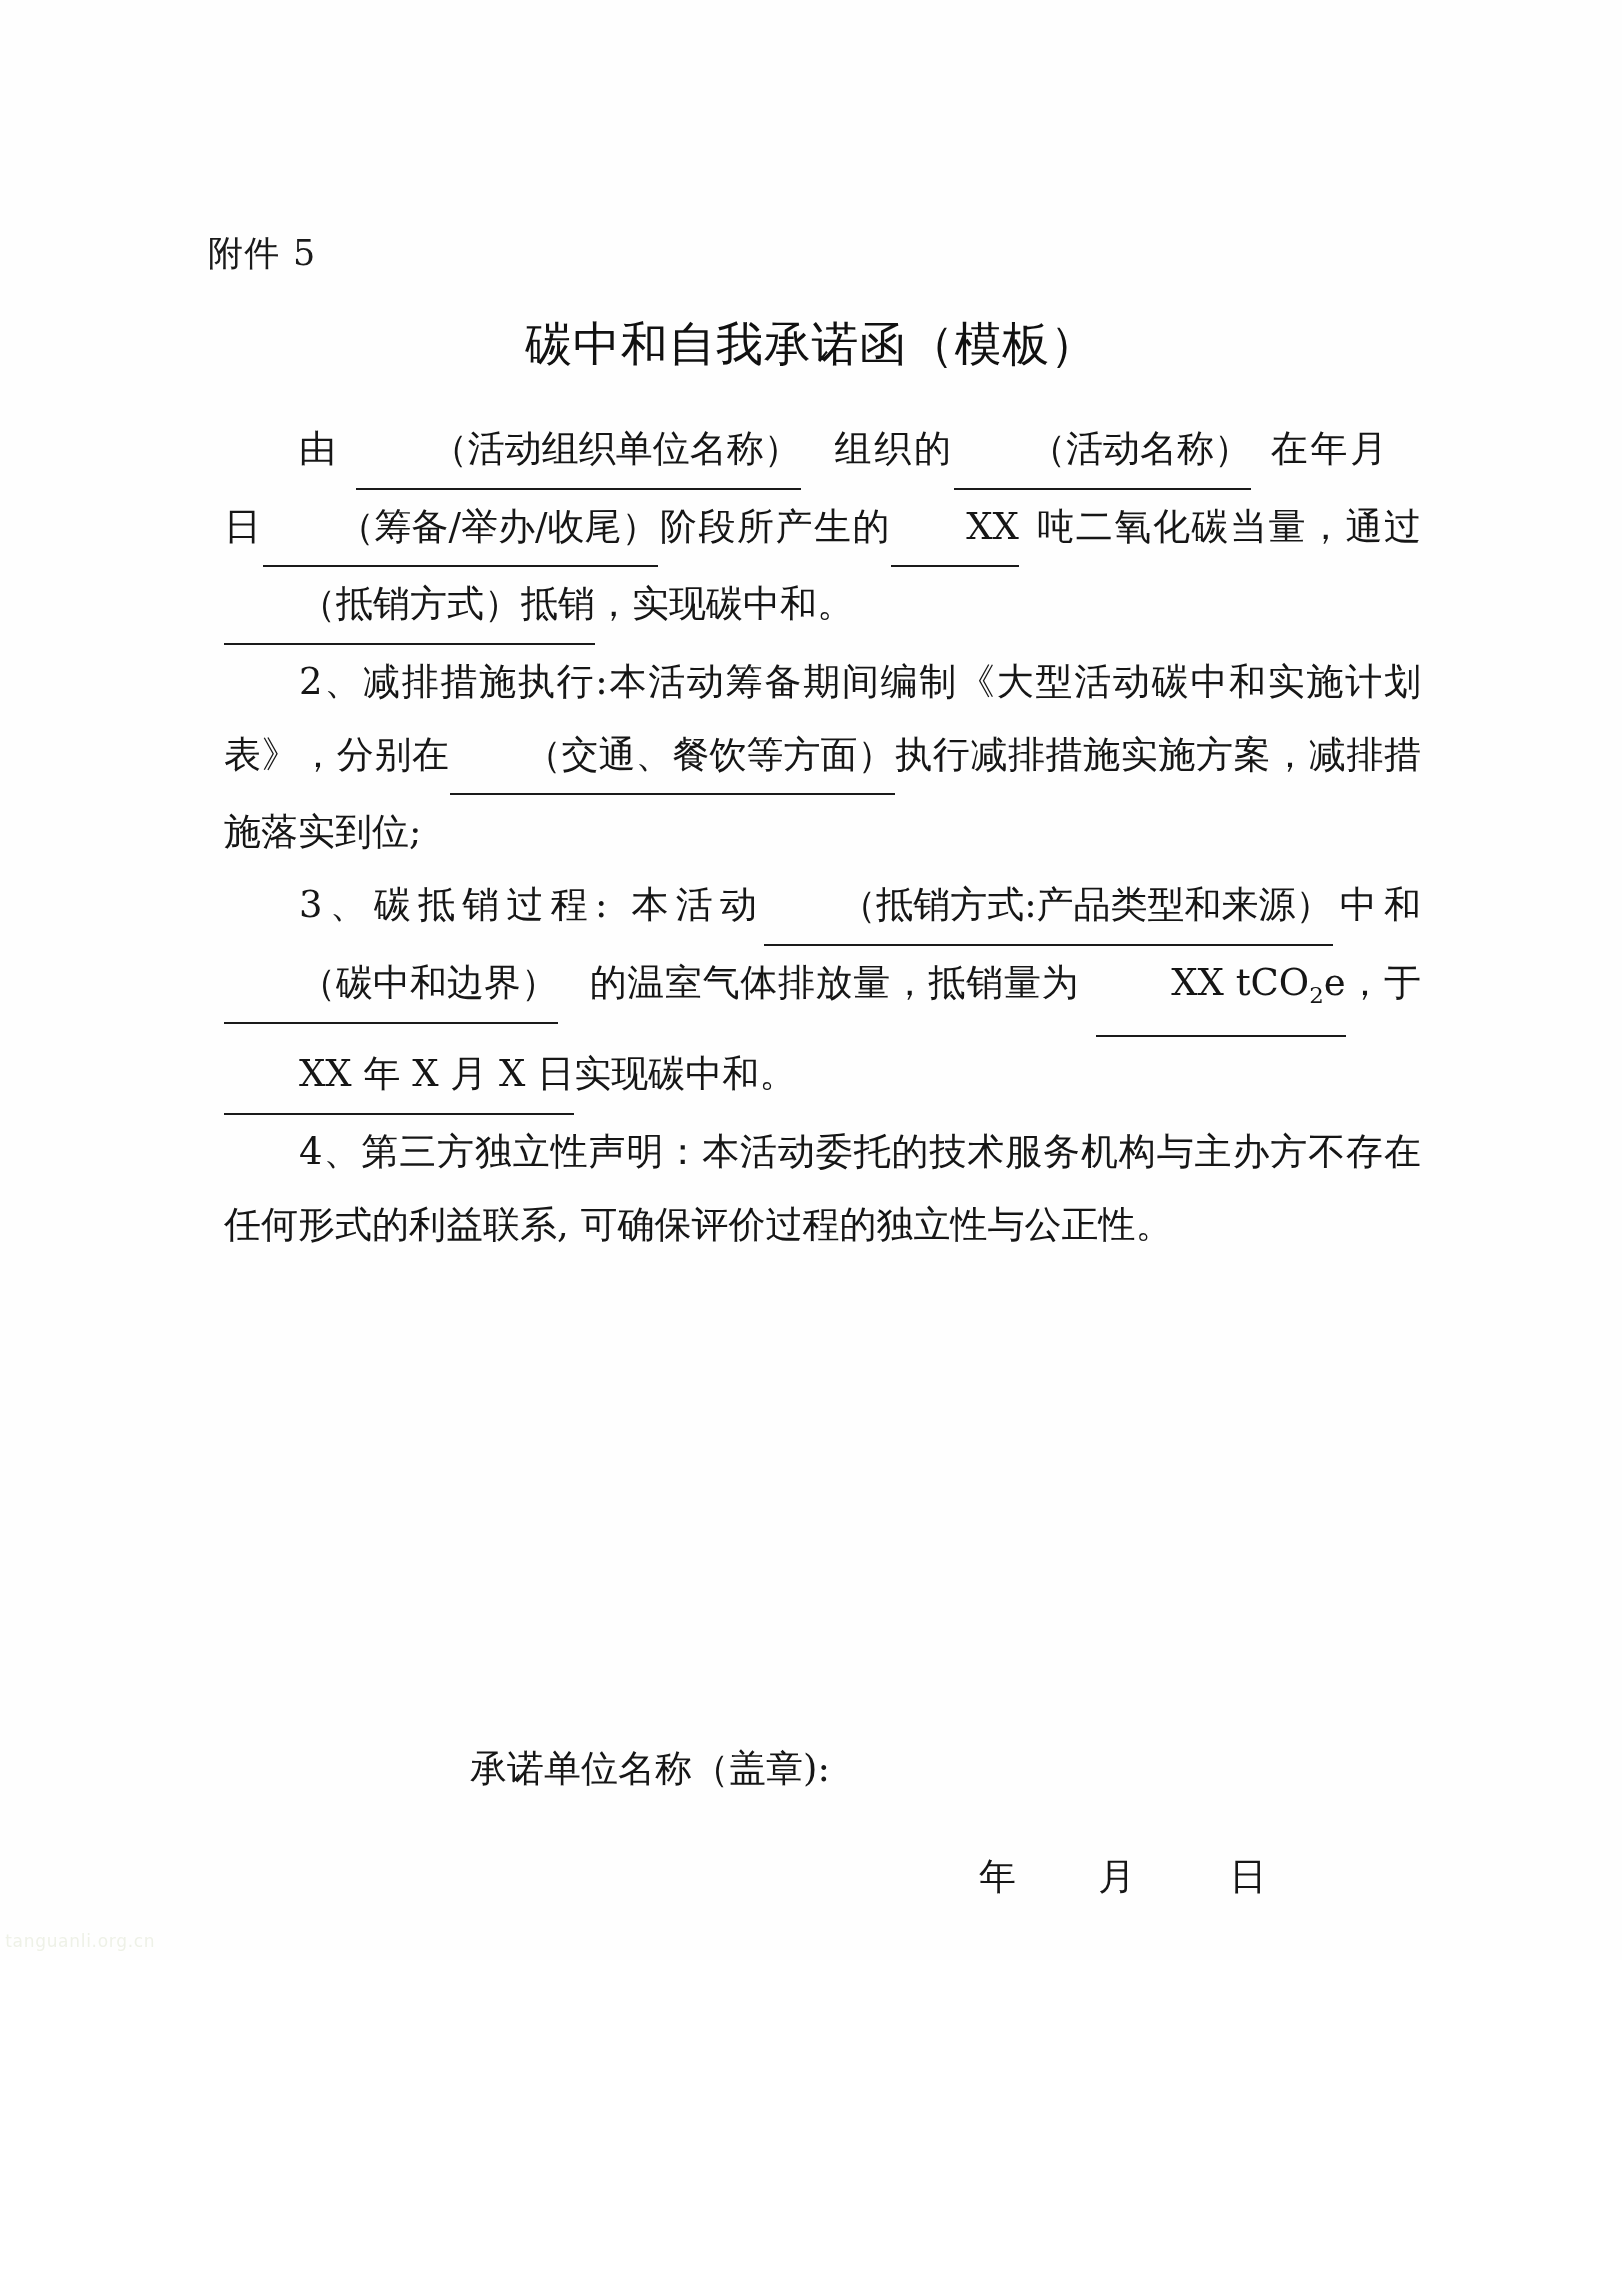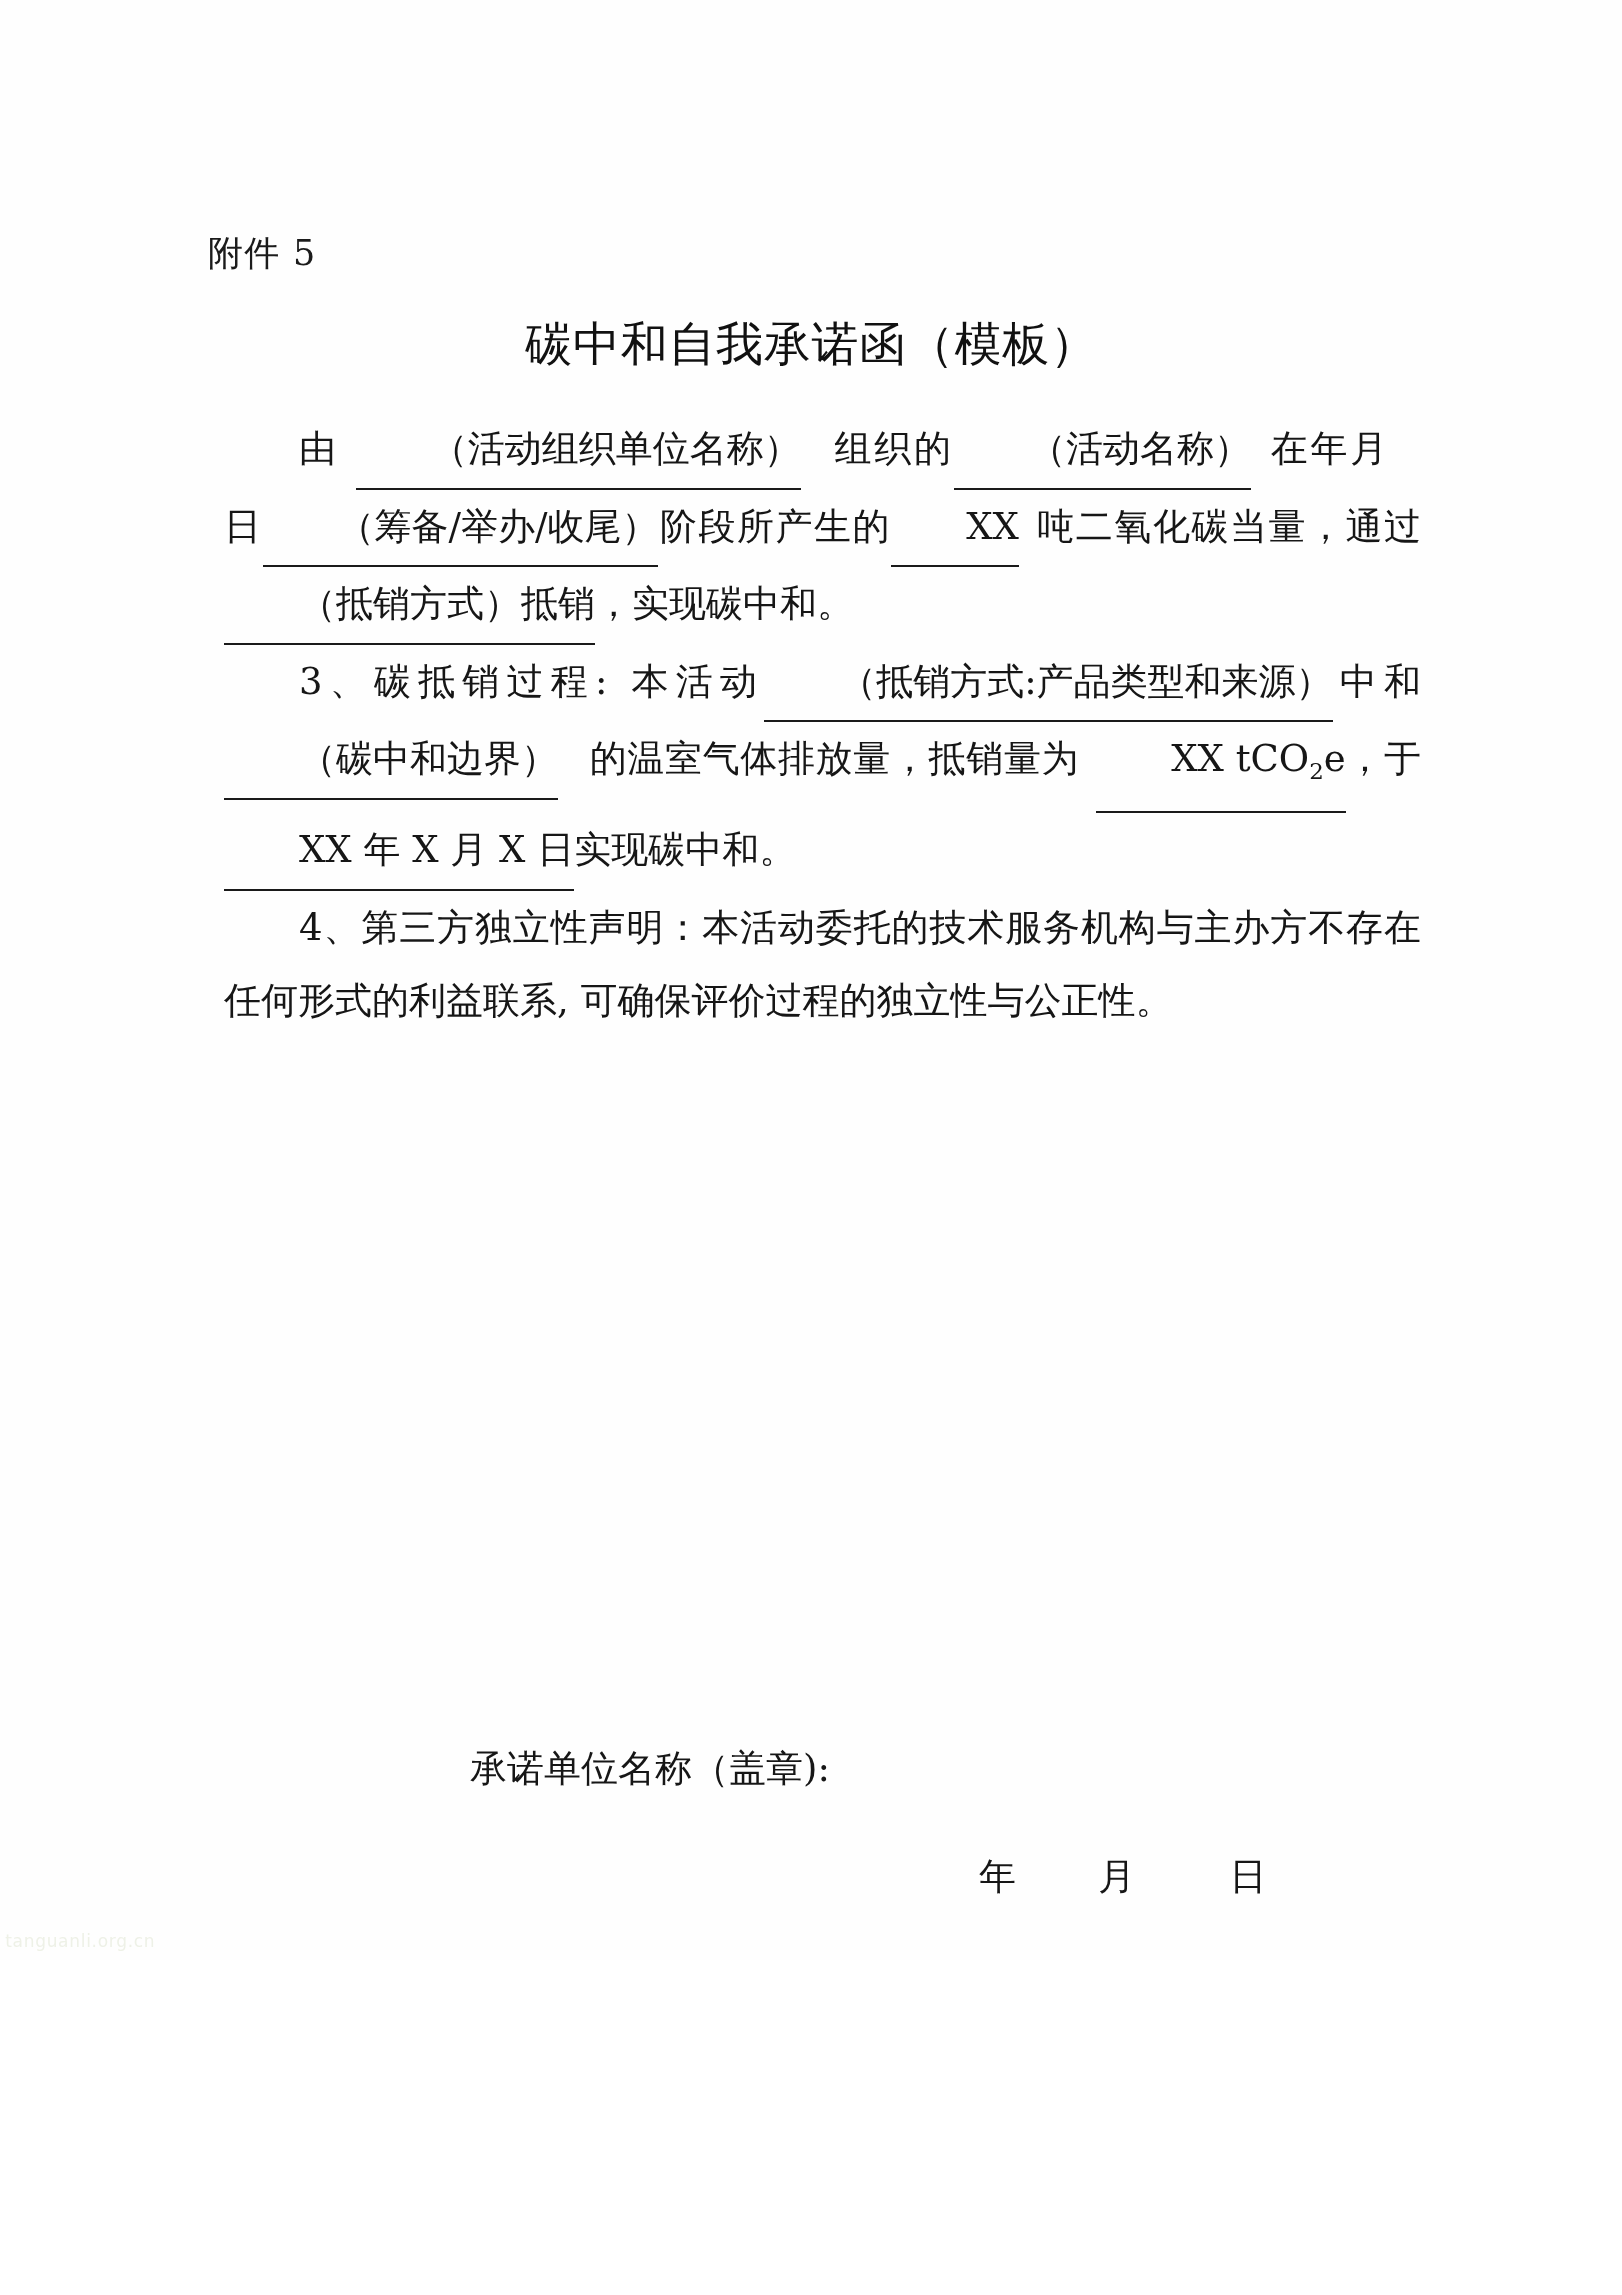--- a/index.html
+++ b/index.html
@@ -130,20 +130,21 @@
   <div class="attachment-label">附件 5</div>
 
   <div class="doc-title">碳中和自我承诺函（模板）</div>
 
   <div class="body-block">
 
     <p class="para"><span>由</span><span class="gap-sm"></span><span class="u-lead">（活动组织单位名称）</span><span class="gap-md"></span><span>组织的</span><span class="u-lead">（活动名称）</span><span class="gap-sm"></span><span>在年</span><span>月</span><span class="gap-md"></span><span>日</span><span class="u-lead">（筹备/举办/收尾）</span><span>阶段所产生的</span><span class="u-lead latin">XX</span><span class="gap-sm"></span><span>吨二氧化碳当量，</span><span>通过</span><span class="u-lead">（抵销方式）抵销</span><span>，实现碳中和。</span></p>
 
 
 
+    <p class="para"><span>2、</span><span>减排措施执行:</span><span>本活动筹备期间编制《大型活动碳中和实施计划表》，分别在</span><span class="u-lead">（交通、餐饮等方面）</span><span>执行减排措施实施方案，减排措施落实到位;</span></p>
 
     <p class="para"><span>3、</span><span>碳抵销过程:</span><span class="gap-sm"></span><span>本活动</span><span class="u-lead">（抵销方式:产品类型和来源）</span><span>中和</span><span class="u-lead">（碳中和边界）</span><span class="gap-md"></span><span>的温室气体排放量，抵销量为</span><span class="gap-sm"></span><span class="u-lead latin"><span>XX tCO</span><sub>2</sub><span>e</span></span><span>，于</span><span class="u-lead latin">XX 年 X 月 X 日</span><span>实现碳中和。</span></p>
 
     <p class="para"><span>4、</span><span>第三方独立性声明：</span><span>本活动委托的技术服务机构与主办方不存在任何形式的利益联系, 可确保评价过程的独立性与公正性。</span></p>
 
   </div>
 
   <div class="sign-block">
     <div class="sign-name">承诺单位名称（盖章):</div>
     <div class="sign-date">年       月        日</div>

